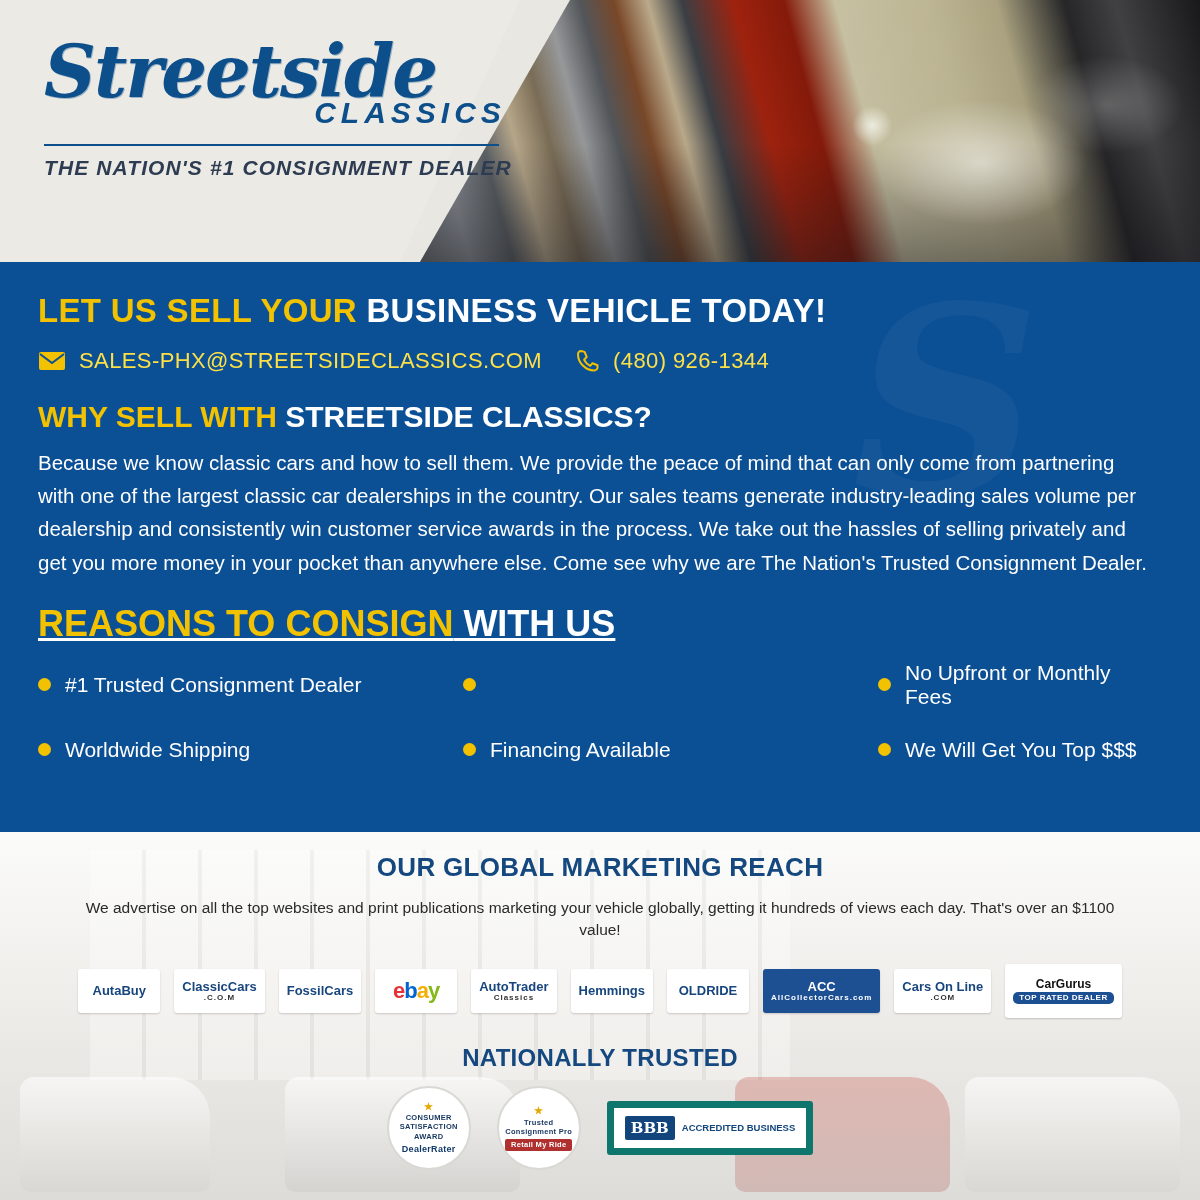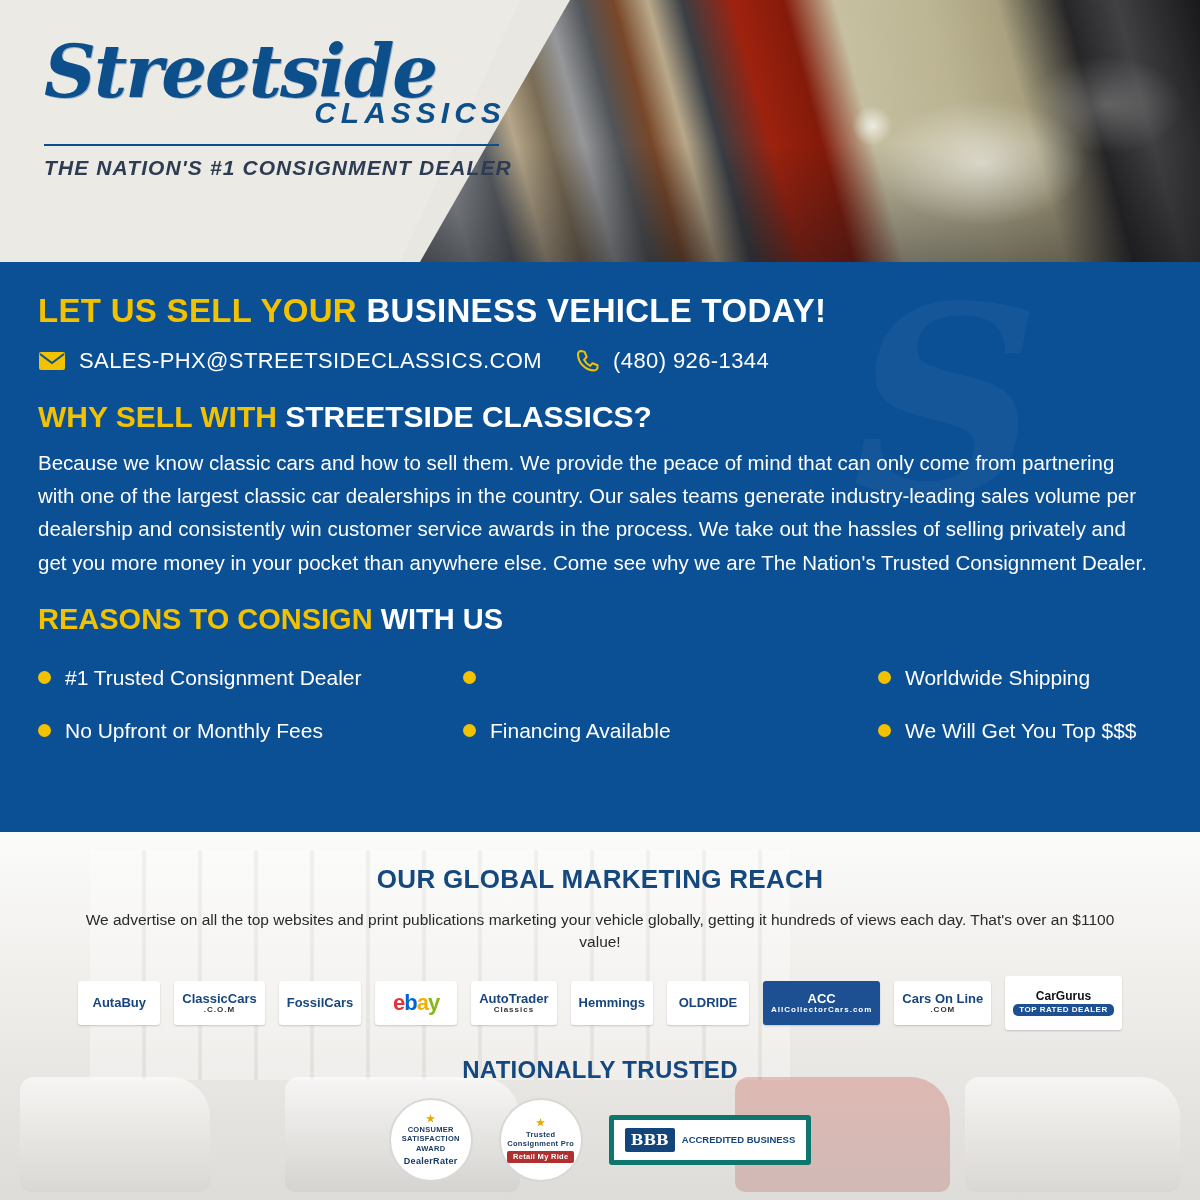--- a/index.html
+++ b/index.html
@@ -124,21 +124,21 @@
   .contact-row {
     display: flex;
     align-items: center;
     gap: 34px;
     margin-bottom: 26px;
   }
   .contact-item {
     display: flex;
     align-items: center;
     gap: 13px;
-    color: #ffffff;
+    color: #fde047;
     font-size: 22px;
     letter-spacing: 0.4px;
   }
   .ico { display: inline-flex; align-items: center; justify-content: center; }
 
   .h-why {
     font-size: 30px;
     font-weight: 700;
     color: #ffffff;
     margin-bottom: 12px;
@@ -147,24 +147,25 @@
 
   .body-copy {
     color: #ffffff;
     font-size: 20.5px;
     line-height: 1.62;
     max-width: 1110px;
     margin-bottom: 24px;
   }
 
   .h-reasons {
-    font-size: 29px;
+    font-size: 36px;
     font-weight: 700;
     color: #ffffff;
-    margin-bottom: 30px;
+    margin-bottom: 16px;
+    text-decoration: underline;
   }
   .h-reasons .yellow { color: #f2c200; }
 
   .reasons-grid {
     display: grid;
     grid-template-columns: 425px 415px auto;
     row-gap: 29px;
   }
   .reason {
     display: flex;
@@ -207,21 +208,21 @@
     height: 115px;
     border-radius: 14px 40px 10px 10px;
     background: linear-gradient(180deg, rgba(255,255,255,0.9), rgba(210,210,205,0.75));
     opacity: .65;
   }
   .car1 { left: 20px; width: 190px; }
   .car2 { left: 285px; width: 235px; background: linear-gradient(180deg, rgba(255,255,255,0.95), rgba(200,200,198,0.7)); }
   .car3 { left: 735px; width: 215px; background: linear-gradient(180deg, rgba(195,60,50,0.42), rgba(150,40,35,0.3)); }
   .car4 { left: 965px; width: 215px; }
 
-  .bottom-inner { position: relative; z-index: 3; padding-top: 32px; }
+  .bottom-inner { position: relative; z-index: 3; padding-top: 20px; }
 
   .h-reach {
     text-align: center;
     font-size: 26px;
     font-weight: 700;
     color: #14487f;
     letter-spacing: 0.3px;
     margin-bottom: 14px;
   }
   .reach-copy {
@@ -297,21 +298,21 @@
     line-height: 1.25; text-align: center;
     letter-spacing: .3px;
   }
   .badge-circle .star { color:#e3a900; font-size: 10px; }
   .badge-circle .foot {
     margin-top: 3px; font-size: 9px; color: #123a68;
   }
   .badge-circle.dark-foot .foot { background:#b03030; color:#fff; padding:1px 6px; border-radius:2px; font-size:7.5px;}
   .bbb {
     background: #ffffff;
-    border: 5px solid #0f766e;
+    border: 7px solid #0f766e;
     border-radius: 3px;
     display: flex; align-items: center; gap: 7px;
     padding: 8px 11px;
   }
   .bbb .mark {
     background: #12457c; color: #fff; font-weight: 700;
     font-size: 15px; padding: 3px 6px; border-radius: 2px;
     font-family: "DejaVu Serif", serif;
   }
   .bbb .txt { font-size: 9.5px; font-weight: 700; color: #12457c; line-height: 1.3; }
@@ -374,25 +375,25 @@
       <div class="reasons-grid">
         <div class="reason">
           <span class="bullet"></span>
           <span>#1 Trusted Consignment Dealer</span>
         </div>
         <div class="reason">
           <span class="bullet"></span>
         </div>
         <div class="reason">
           <span class="bullet"></span>
+          <span>No Upfront or Monthly Fees</span>
+        </div>
+        <div class="reason">
+          <span class="bullet"></span>
           <span>Worldwide Shipping</span>
-        </div>
-        <div class="reason">
-          <span class="bullet"></span>
-          <span>No Upfront or Monthly Fees</span>
         </div>
         <div class="reason">
           <span class="bullet"></span>
           <span>Financing Available</span>
         </div>
         <div class="reason">
           <span class="bullet"></span>
           <span>We Will Get You Top $$$</span>
         </div>
       </div>

